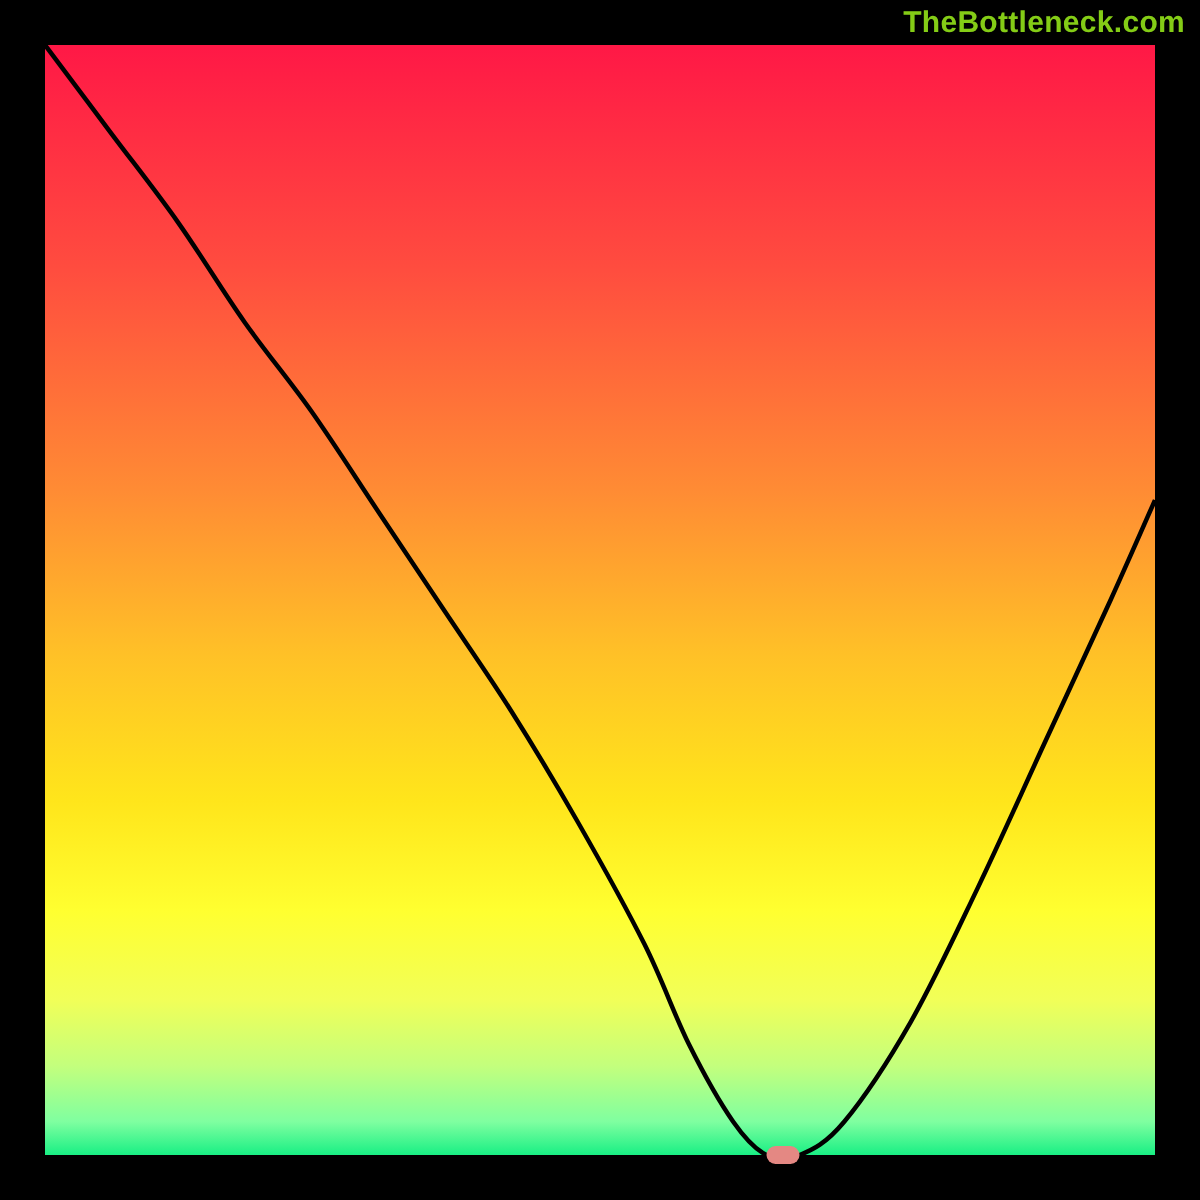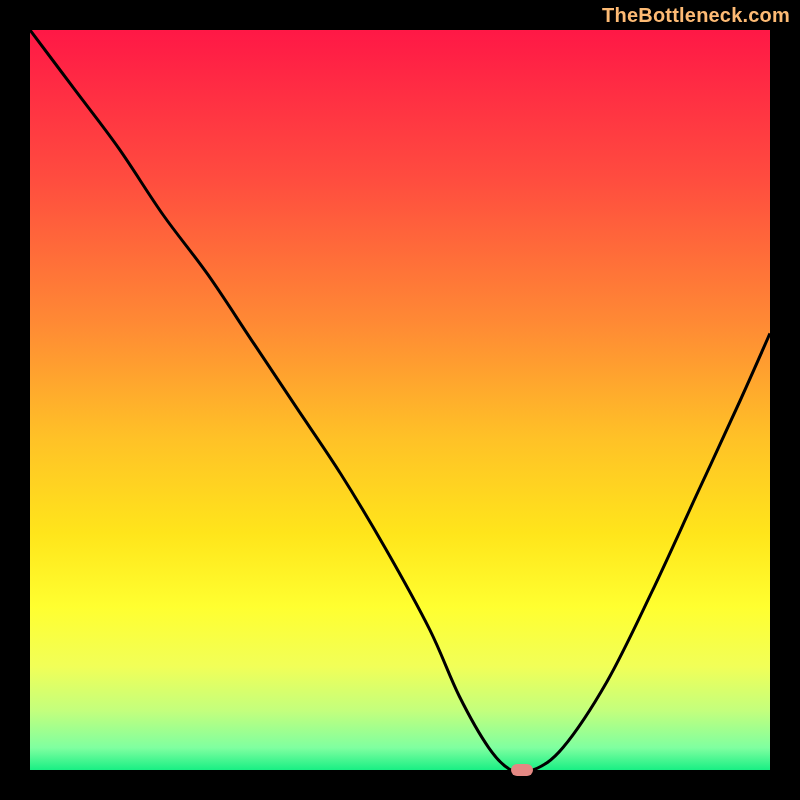--- a/index.html
+++ b/index.html
@@ -42,21 +42,21 @@
     border-radius: 6px;
     transform: translate(-50%, -50%);
   }
   .attribution {
     position: absolute;
     top: 4px;
     right: 10px;
     font-family: Arial, Helvetica, sans-serif;
     font-size: 20px;
     font-weight: 600;
-    color: #fdba74;
+    color: #84cc16;
     letter-spacing: 0.2px;
   }
 </style>
 </head>
 <body>
 
 <div class="frame">
 
   <div class="attribution">TheBottleneck.com</div>
 

